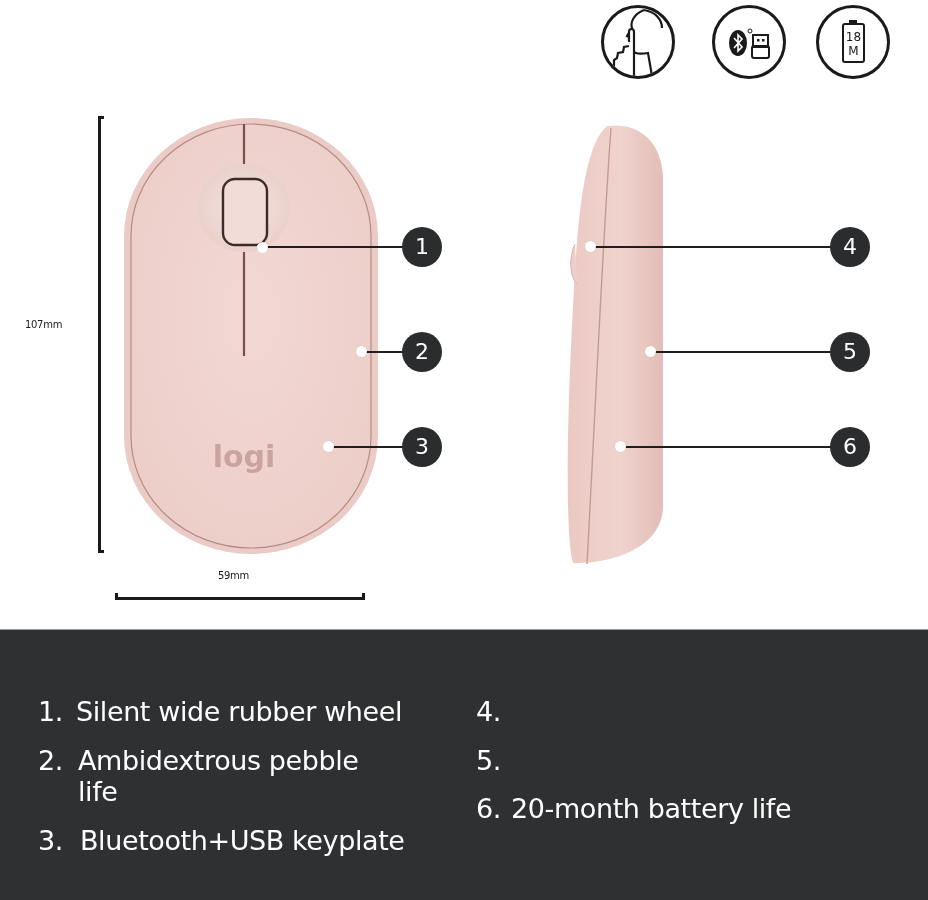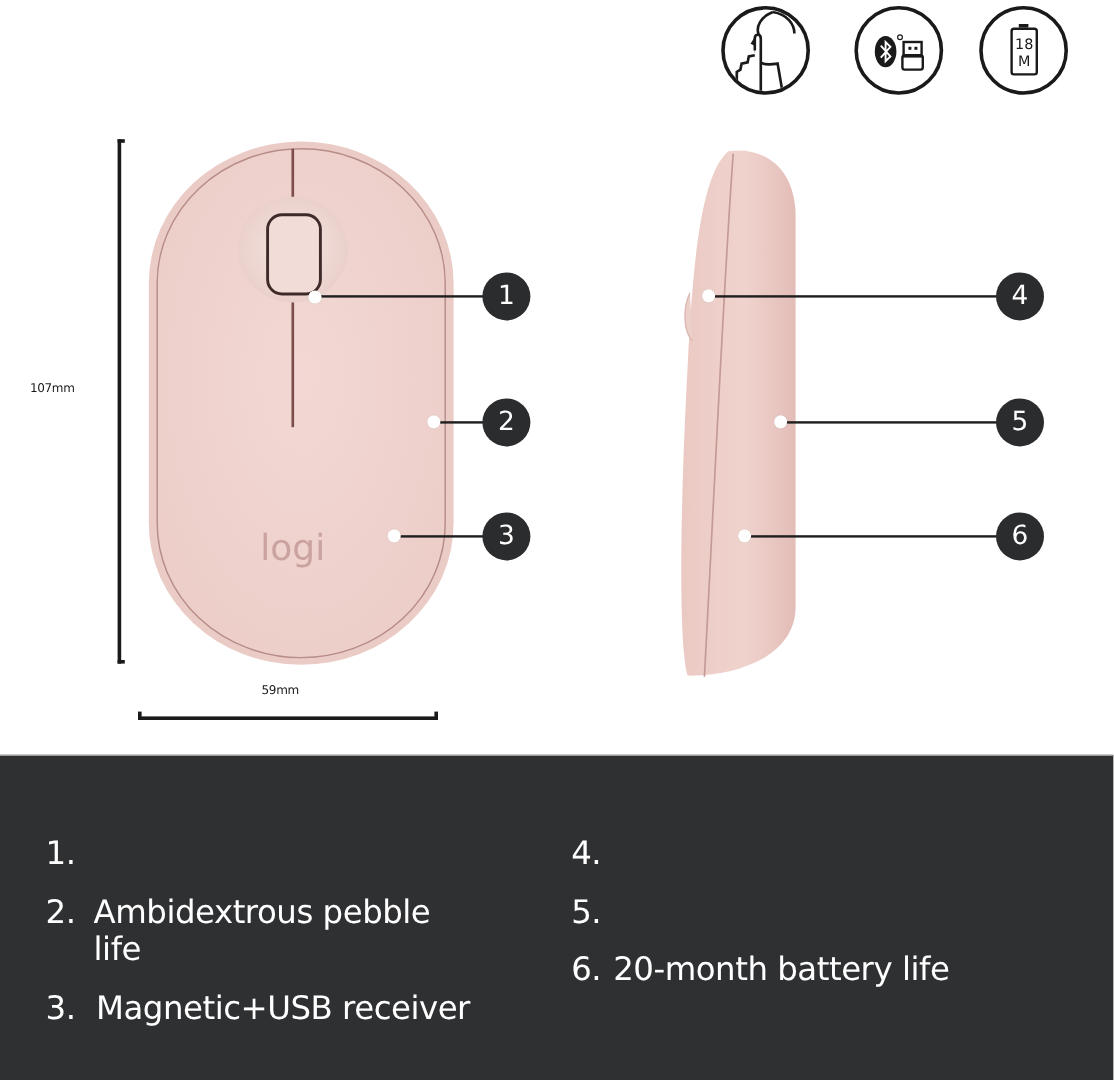--- a/index.html
+++ b/index.html
@@ -50,21 +50,21 @@
       <text x="34.5" y="47" text-anchor="middle" font-family="DejaVu Sans, sans-serif" font-size="12" fill="#1a1a1a">M</text>
     </svg>
   </div>
 
   <div class="bracket-v" style="left:98px; top:116px; height:437px;"></div>
   <div class="dim-label" style="left:25px; top:319px;">107mm</div>
 
   <div class="dim-label" style="left:218px; top:570px;text-align:center;">59mm</div>
   <div class="bracket-h" style="left:115px; top:593px; width:250px;"></div>
 
-  <div class="abs" style="left:122px; top:116px; width:258px; height:440px;">
+  <div class="abs" style="left:122px; top:116px; width:258px; height:440px;font-weight:bold;">
     <svg width="258" height="440" viewBox="0 0 258 440">
       <defs>
         <radialGradient id="bodyG" cx="50%" cy="45%" r="65%">
           <stop offset="0%" stop-color="#f2d8d4"></stop>
           <stop offset="100%" stop-color="#eccdc8"></stop>
         </radialGradient>
         <radialGradient id="wheelWell" cx="50%" cy="50%" r="50%">
           <stop offset="0%" stop-color="#f7e6e3"></stop>
           <stop offset="100%" stop-color="#ead0cb"></stop>
         </radialGradient>
@@ -119,28 +119,29 @@
   <div class="dot" style="left:615px; top:441px;"></div>
 
   <div class="badge" style="left:830px; top:227px;">4</div>
   <div class="badge" style="left:830px; top:332px;">5</div>
   <div class="badge" style="left:830px; top:427px;">6</div>
 </div>
 
 <div class="panel">
   <div class="feat" style="left:38px; top:66px; width:410px;">
     <span class="num" style="width:38px;">1.</span>
+    <span class="txt">Silent wide rubber wheel</span>
   </div>
   <div class="feat" style="left:38px; top:115px; width:330px;">
     <span class="num" style="width:40px; flex:none;">2.</span>
     <span class="txt">Ambidextrous pebble life</span>
   </div>
   <div class="feat" style="left:38px; top:195px; width:410px;">
     <span class="num" style="width:42px;">3.</span>
-    <span class="txt">Magnetic+USB receiver</span>
+    <span class="txt">Bluetooth+USB keyplate</span>
   </div>
 
   <div class="feat" style="left:476px; top:66px;">
     <span class="num" style="width:35px;">4.</span>
   </div>
   <div class="feat" style="left:476px; top:115px;">
     <span class="num" style="width:35px;">5.</span>
   </div>
   <div class="feat" style="left:476px; top:163px;">
     <span class="num" style="width:35px;">6.</span>

